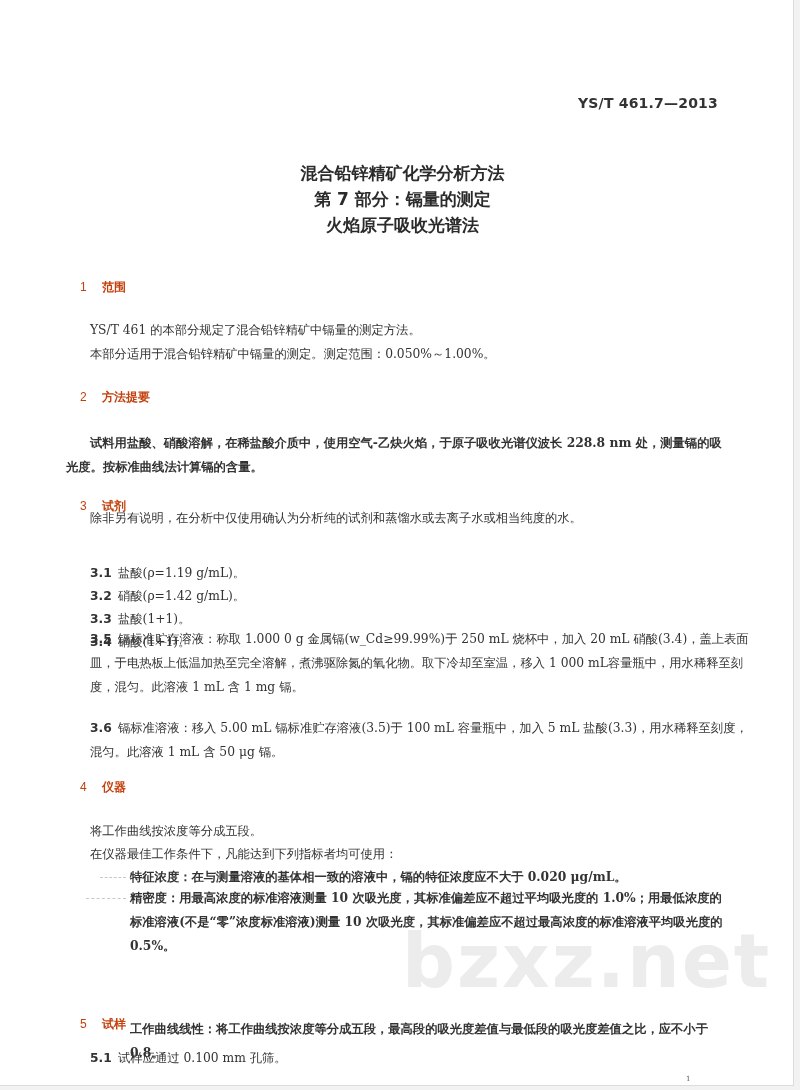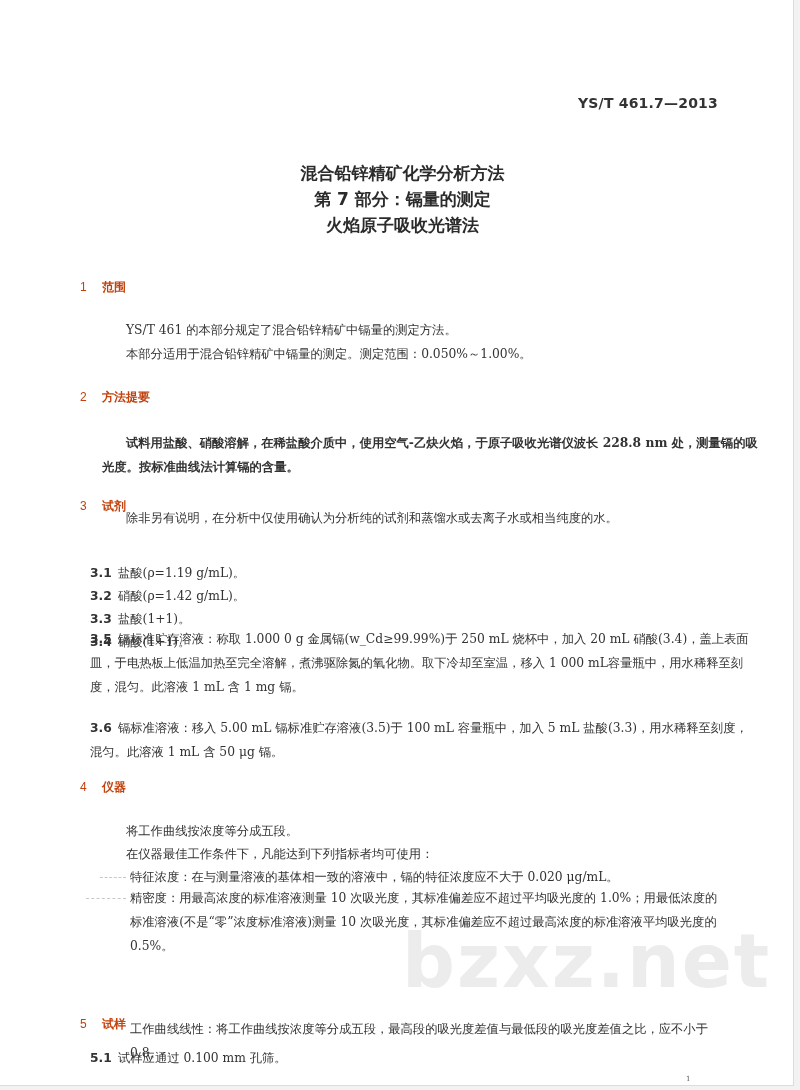--- a/index.html
+++ b/index.html
@@ -60,37 +60,37 @@
     }
     .sec-head .num { display: inline-block; width: 22px; font-weight: normal; }
     .para {
       position: absolute;
       left: 66px;
       width: 660px;
       font-size: 12.3px;
       line-height: 24px;
       color: #333;
     }
-    .indent { text-indent: 24px; margin-left: 36px; }
+    .indent { text-indent: 24px; }
     .item {
       position: absolute;
       left: 66px;
       width: 660px;
       font-size: 12.3px;
       line-height: 24px;
       color: #333;
       margin-left: 24px;
     }
     .item .inum {
       font-family: "DejaVu Sans", "Liberation Sans", sans-serif;
       font-weight: bold;
       display: inline-block;
       width: 28px;
     }
-    .block-indent { padding-left: 24px; box-sizing: border-box; }
+    .block-indent { padding-left: 24px; box-sizing: border-box; font-weight: bold; }
     .dash-line {
       position: absolute;
       height: 1px;
       border-top: 1px dashed #c8c8c8;
     }
     .watermark {
       position: absolute;
       left: 378px;
       top: 918px;
       font-family: "DejaVu Sans", "Liberation Sans", sans-serif;

